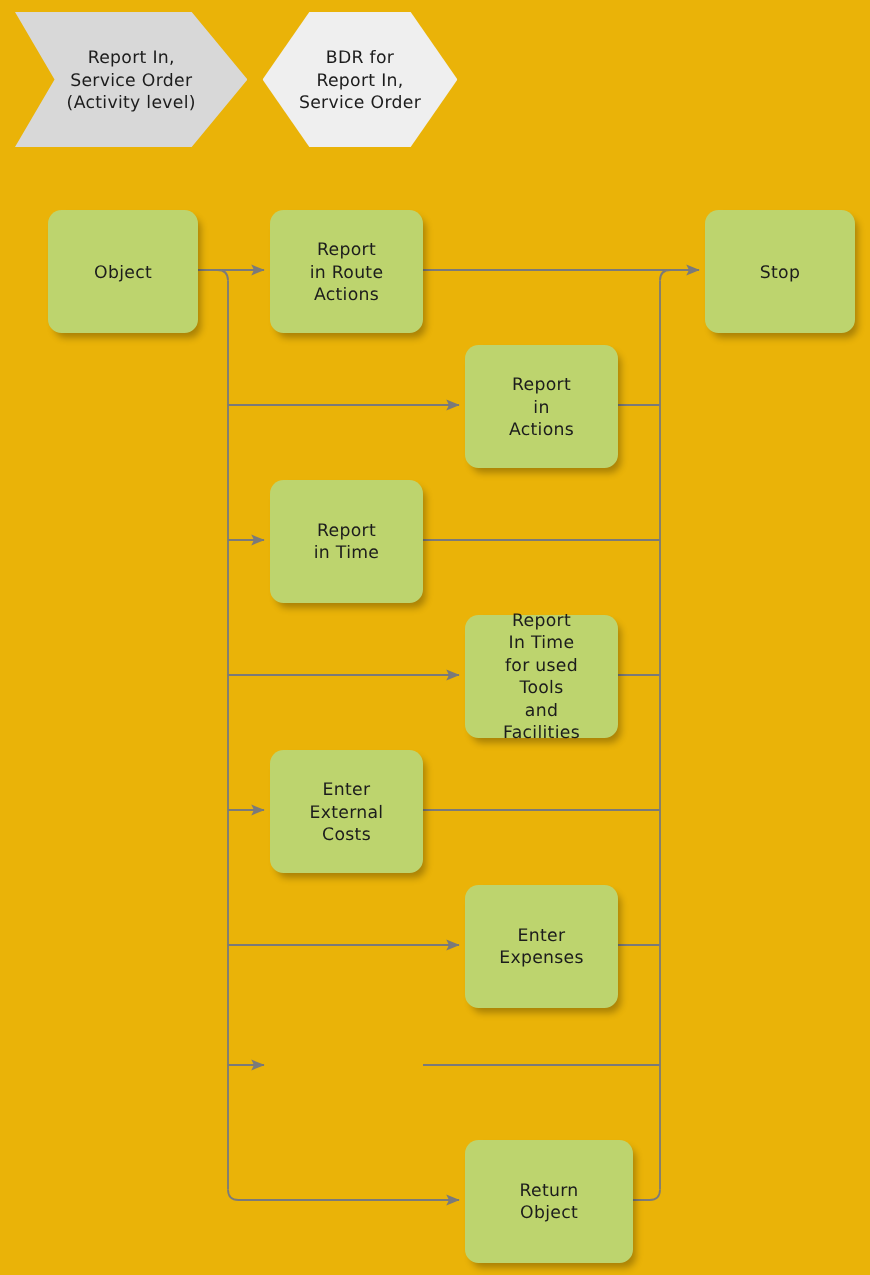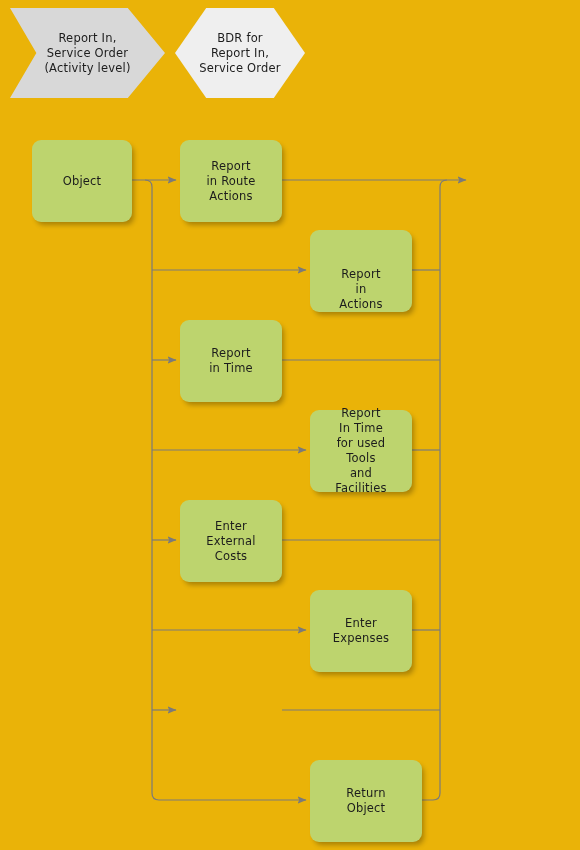--- a/index.html
+++ b/index.html
@@ -116,26 +116,29 @@
   <div class="crumb crumb-hex" style="left: 175px; top: 8px; width: 130px; height: 90px; background: rgb(239, 239, 239);">
     <span class="crumb-label">BDR for
 Report In,
 Service Order</span>
   </div>
 
   <div class="node" style="left: 32px; top: 140px; width: 100px; height: 82px; background: rgb(189, 212, 110);">
     <span class="node-label">Object</span>
   </div>
 
+  <div class="node" style="left: 470px; top: 140px; width: 100px; height: 82px; background: rgb(189, 212, 110);">
+    <span class="node-label">Stop</span>
+  </div>
 
   <div class="node" style="left: 180px; top: 140px; width: 102px; height: 82px; background: rgb(189, 212, 110);">
     <span class="node-label">Report in Route
 Actions</span>
   </div>
-  <div class="node" style="left: 310px; top: 230px; width: 102px; height: 82px; background: rgb(189, 212, 110); align-items: flex-end;">
+  <div class="node" style="left: 310px; top: 230px; width: 102px; height: 82px; background: rgb(189, 212, 110);">
     <span class="node-label">Report in
 Actions</span>
   </div>
   <div class="node" style="left: 180px; top: 320px; width: 102px; height: 82px; background: rgb(189, 212, 110);">
     <span class="node-label">Report in Time</span>
   </div>
   <div class="node" style="left: 310px; top: 410px; width: 102px; height: 82px; background: rgb(189, 212, 110);">
     <span class="node-label">Report In Time
 for used Tools
 and Facilities</span>

